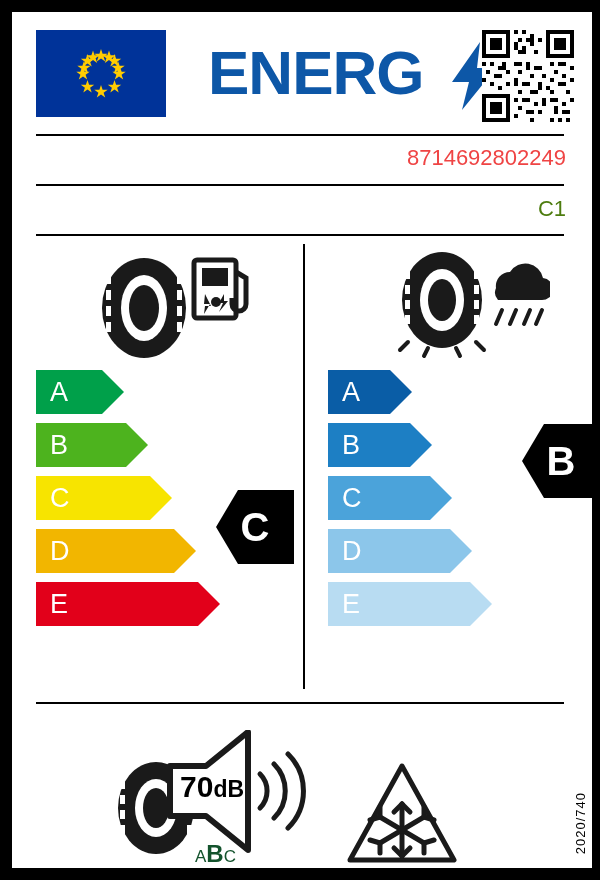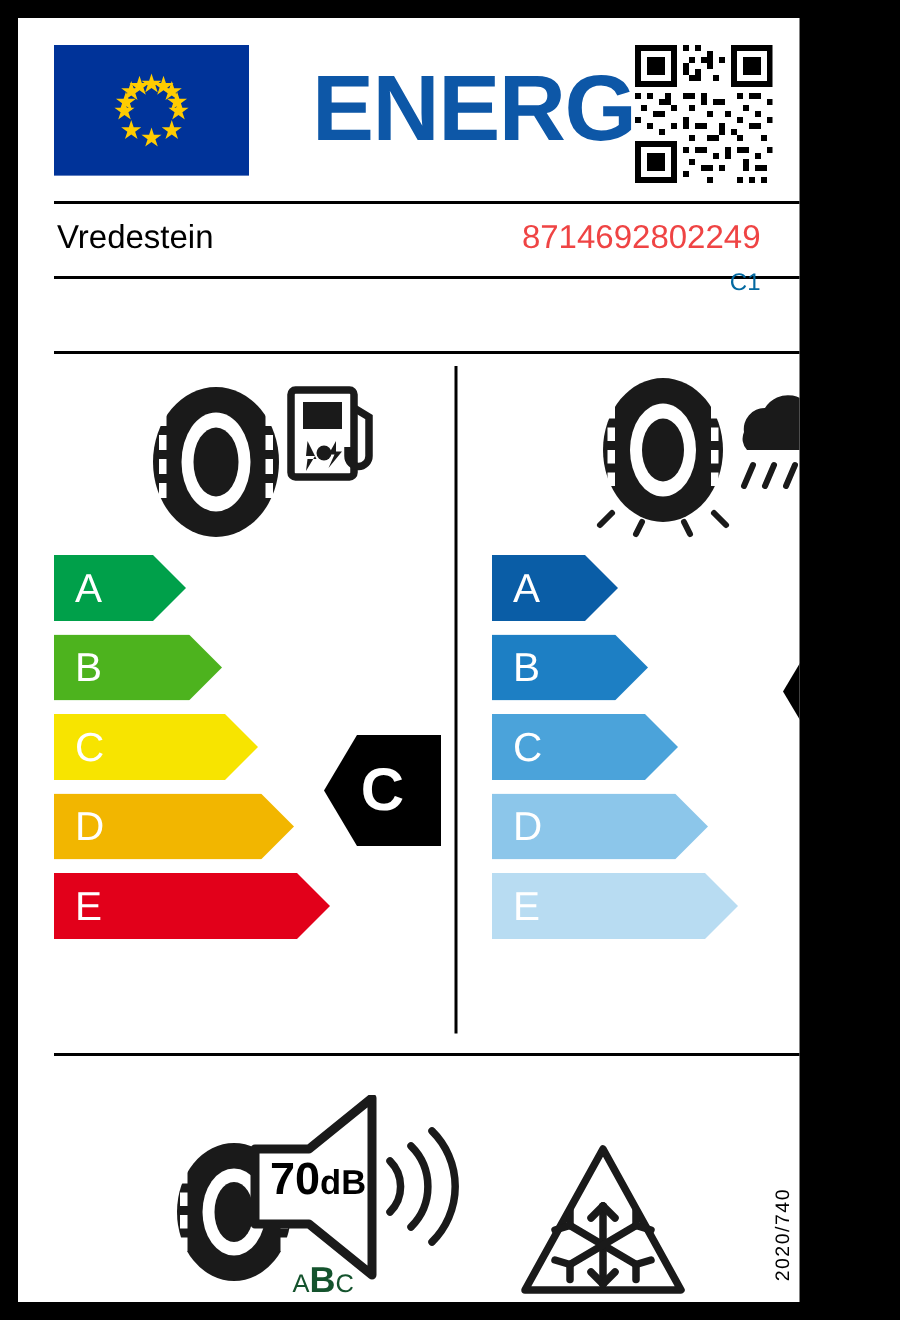--- a/index.html
+++ b/index.html
@@ -4,21 +4,21 @@
 <style>
   html,body{margin:0;padding:0;}
   body{
     width:600px;height:880px;
     background:#000;
     font-family:"Liberation Sans", sans-serif;
   }
   #label{
     position:absolute;
     left:12px;top:12px;
-    width:521px;height:856px;
+    width:580px;height:856px;
     background:#fff;
     overflow:hidden;
   }
 
   
   .flag{
     position:absolute;left:24px;top:18px;width:130px;height:87px;
     background:#003399;
   }
   .flag svg{display:block;}
@@ -46,22 +46,22 @@
   }
   .ean{
     position:absolute;right:26px;top:133px;
     font-size:22px;color:#ef4444;
   }
   .tyre-size{
     position:absolute;left:26px;top:180px;
     font-size:27px;color:#000;letter-spacing:1px;
   }
   .class-code{
-    position:absolute;right:26px;top:168px;
-    font-size:16px;color:#0369a1;
+    position:absolute;right:26px;top:184px;
+    font-size:22px;color:#4d7c0f;
   }
 
   
   .vdiv{
     position:absolute;left:291px;top:232px;width:2px;height:445px;background:#000;
   }
 
   
   .pict{position:absolute;}
   .fuel-pict{left:80px;top:238px;}
@@ -233,21 +233,20 @@
         <rect x="36" y="38" width="2" height="4"></rect>
           <rect x="40" y="40" width="4" height="2"></rect>
           <rect x="34" y="44" width="2" height="2"></rect>
         <rect x="42" y="44" width="2" height="2"></rect>
           <rect x="38" y="44" width="2" height="2"></rect>
       </g>
     </svg>
   </div>
 
   <div class="hline h1"></div>
-  <div class="brand">Vredestein</div>
   <div class="ean">8714692802249</div>
 
   <div class="hline h2"></div>
   <div class="class-code">C1</div>
 
   <div class="hline h3"></div>
 
   <div class="vdiv"></div>
 
   <div class="pict fuel-pict">

